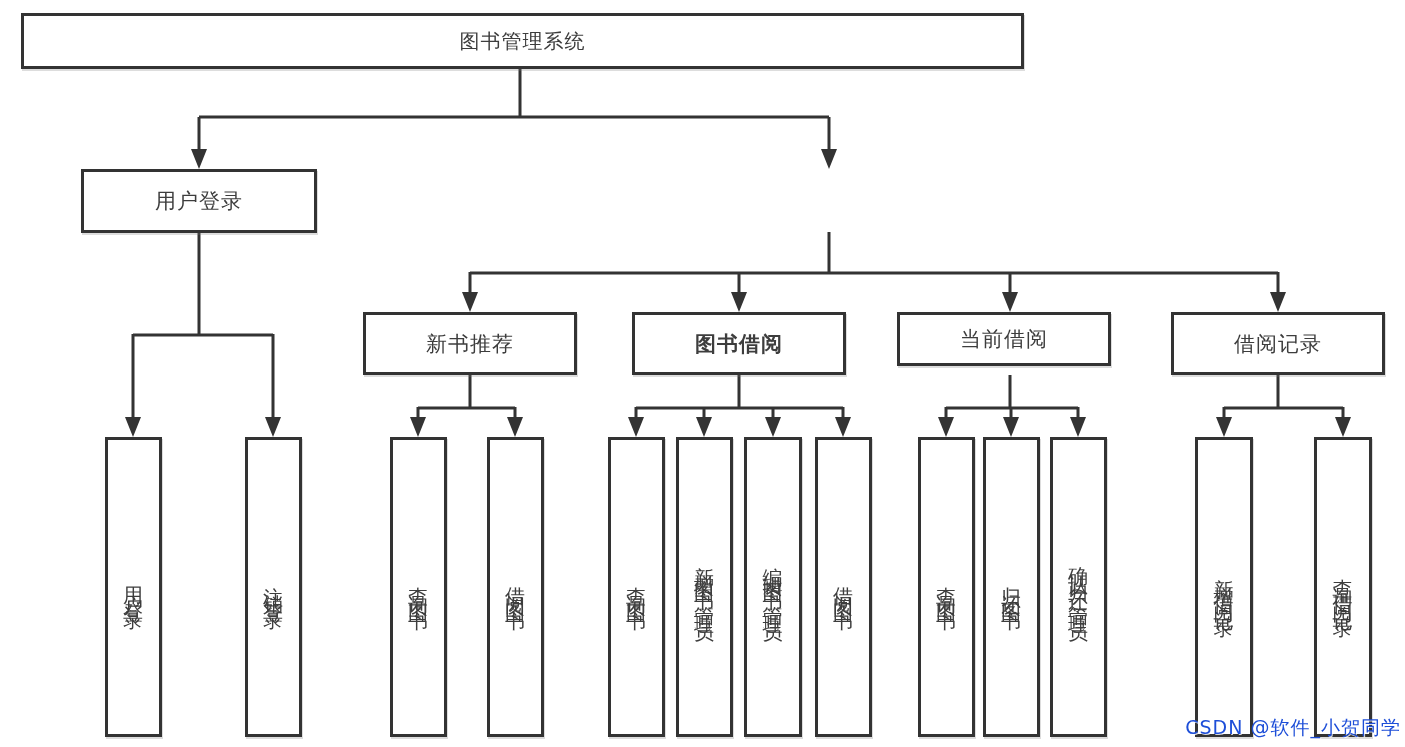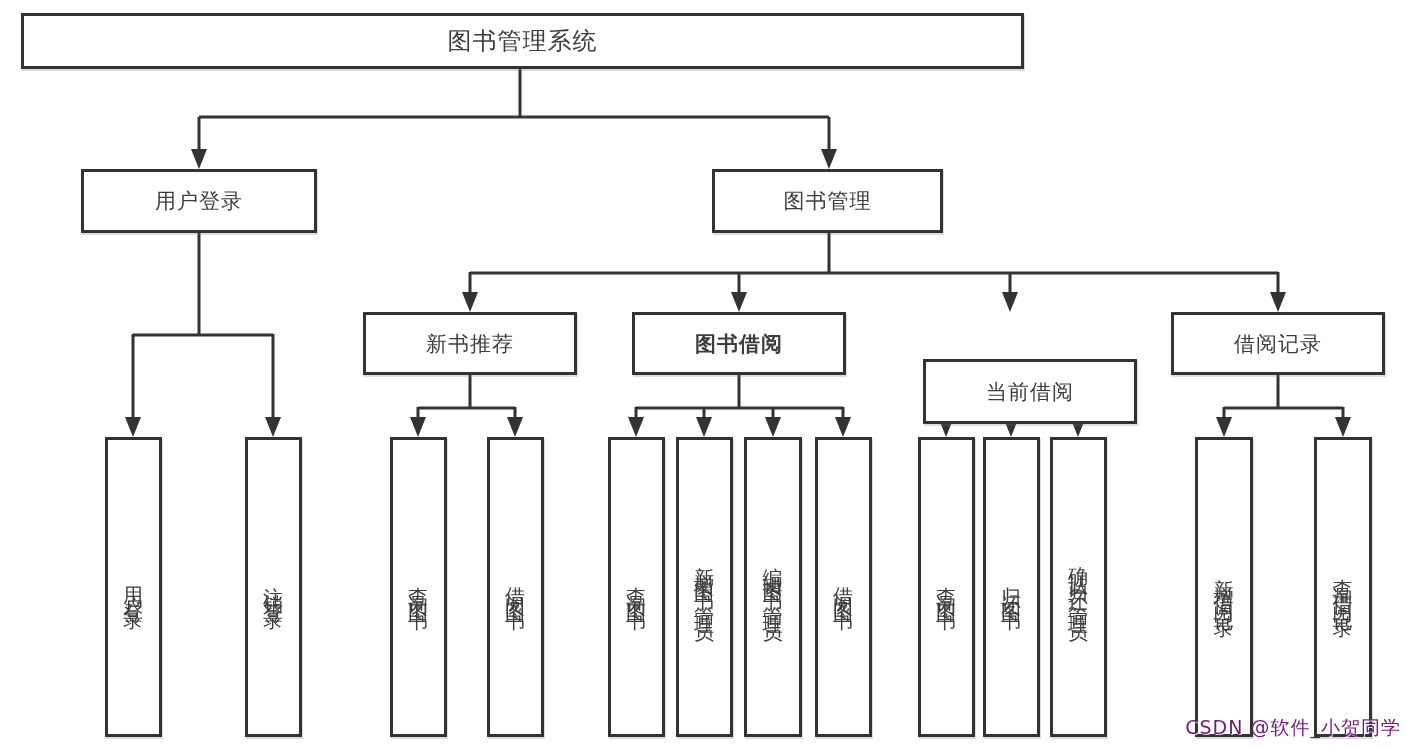--- a/index.html
+++ b/index.html
@@ -15,35 +15,35 @@
     position:absolute;
     box-sizing:border-box;
     border:3px solid #333333;
     background:#ffffff;
     box-shadow:1px 2px 0 rgba(120,120,120,0.25);
     display:flex;align-items:center;justify-content:center;
     z-index:2;
     color:#3d3d3d;
   }
   .node.h{font-size:21px;letter-spacing:1px;}
-  .node.root{font-size:24px;}
+  .node.root{font-size:20px;}
   .node.leaf span{
     writing-mode:vertical-rl;
     text-orientation:mixed;
     font-size:20px;
     letter-spacing:8px;
     line-height:1;
     color:#3d3d3d;
     white-space:nowrap;
   }
   .watermark{
     position:absolute;
     right:4px;bottom:6px;
     font-size:19px;
-    color:#701a75;
+    color:#1d4ed8;
     letter-spacing:1px;
     z-index:3;
     text-shadow:1px 1px 0 rgba(255,255,255,0.8);
   }
 </style>
 </head>
 <body>
 
 <div id="stage">
 
@@ -95,31 +95,28 @@
       M1343 437 l-8 -20 h16 z"></path>
   </svg>
 
   <div class="node h root" style="left:21px;top:13px;width:1003px;height:56px;">
     <span>图书管理系统</span>
   </div>
 
   <div class="node h" style="left:81px;top:169px;width:236px;height:64px;">
     <span>用户登录</span>
   </div>
-  <div class="node h" style="left:712px;top:169px;width:231px;height:64px;">
-    <span>图书管理</span>
-  </div>
 
   <div class="node h" style="left:363px;top:312px;width:214px;height:63px;justify-content:center;">
     <span>新书推荐</span>
   </div>
   <div class="node h" style="left:632px;top:312px;width:214px;height:63px;font-weight:bold;">
     <span>图书借阅</span>
   </div>
-  <div class="node h" style="left:923px;top:312px;width:214px;height:65px;margin-top:47px;">
+  <div class="node h" style="left:897px;top:312px;width:214px;height:54px;">
     <span>当前借阅</span>
   </div>
   <div class="node h" style="left:1171px;top:312px;width:214px;height:63px;">
     <span>借阅记录</span>
   </div>
 
   <div class="node leaf" style="left:105px;top:437px;width:57px;height:300px;">
     <span>用户登录</span>
   </div>
   <div class="node leaf" style="left:245px;top:437px;width:57px;height:300px;">

